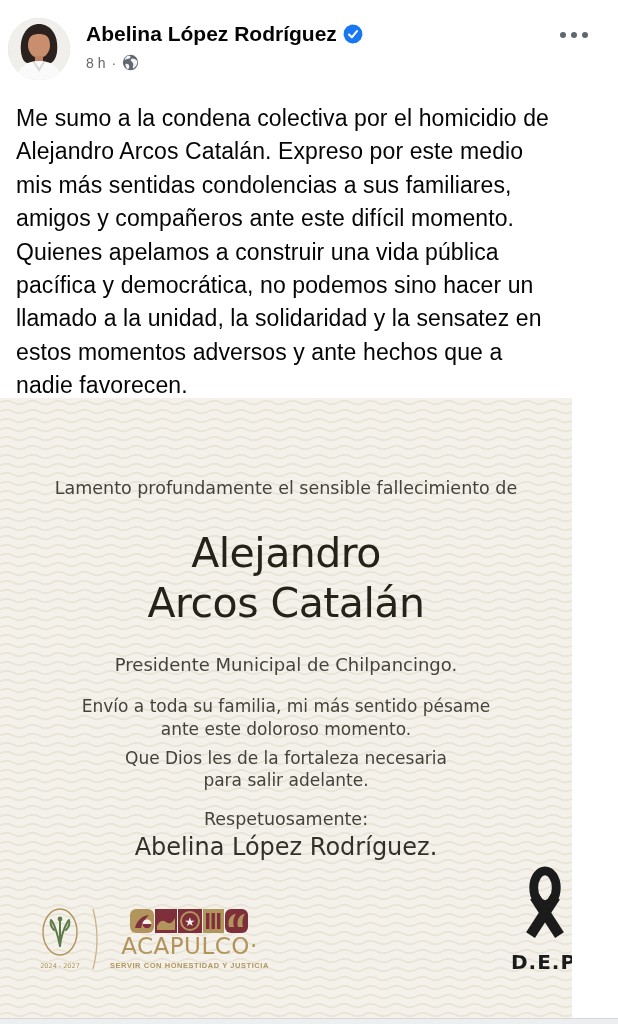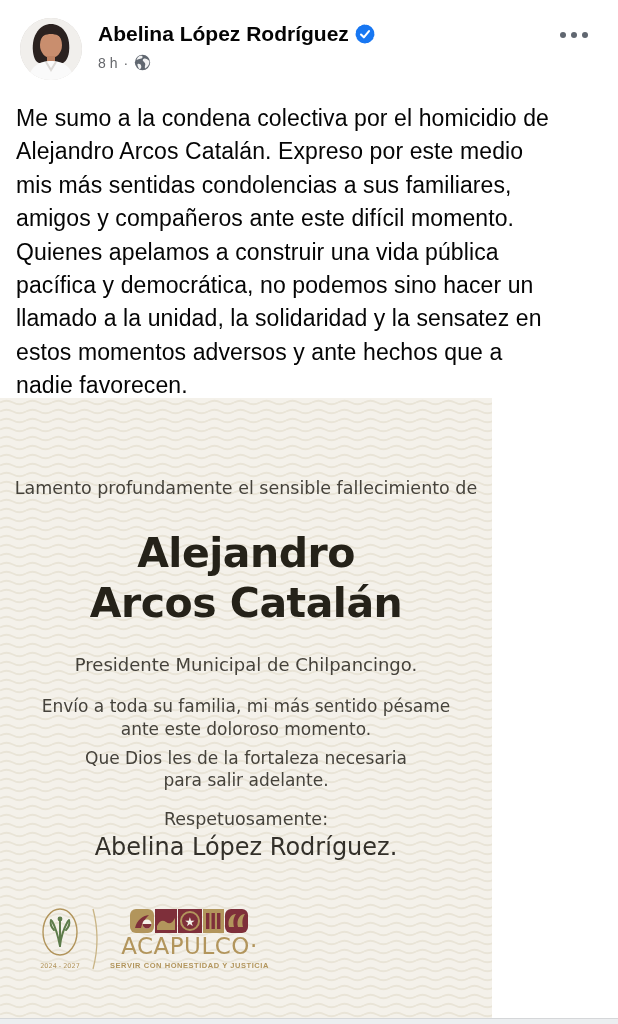--- a/index.html
+++ b/index.html
@@ -5,21 +5,21 @@
   html,body{margin:0;padding:0;}
   body{
     width:618px;height:1024px;position:relative;overflow:hidden;
     background:#ffffff;
     font-family:"Liberation Sans","DejaVu Sans",sans-serif;
     -webkit-font-smoothing:antialiased;
   }
   .page{position:absolute;inset:0;}
 
   
-  .post-header{position:absolute;top:16px;left:20px;right:16px;height:66px;}
+  .post-header{position:absolute;top:16px;left:8px;right:16px;height:66px;}
   .avatar{
     position:absolute;left:0;top:2px;width:62px;height:62px;border-radius:50%;
     overflow:hidden;box-shadow:0 0 0 1px rgba(0,0,0,.08) inset;background:#efece8;
     cursor:pointer;
   }
   .author-line{position:absolute;left:78px;top:6px;display:flex;align-items:center;gap:6px;}
   .author-name{font-size:21px;font-weight:700;color:#050505;line-height:1.1;cursor:pointer;}
   .badge{display:inline-block;width:20px;height:20px;}
   .meta-line{position:absolute;left:78px;top:38px;display:flex;align-items:center;gap:6px;
     font-size:14px;color:#65676b;}
@@ -28,31 +28,31 @@
 
   
   .post-text{
     position:absolute;left:16px;top:102px;width:586px;
     font-size:23px;line-height:33.4px;color:#050505;
     white-space:pre-line;letter-spacing:.1px;
   }
 
   
   .memorial-card{
-    position:absolute;left:0;top:398px;width:492px;height:620px;overflow:hidden;
+    position:absolute;left:0;top:398px;width:572px;height:620px;overflow:hidden;
     background:#f4f1ea;cursor:pointer;
   }
   .texture{position:absolute;inset:0;z-index:0;}
   .card-inner{
     position:relative;z-index:1;text-align:center;padding-top:80px;
     font-family:"DejaVu Sans","Liberation Sans",sans-serif;color:#45423b;
   }
   .card-intro{font-size:17.5px;color:#45423b;white-space:pre-line;}
   .card-name{
-    margin:30px 0 8px 0;font-size:41px;line-height:1.22;font-weight:700;
+    margin:30px 0 8px 0;font-size:41px;line-height:1.22;font-weight:400;
     color:#252219;letter-spacing:-.5px;white-space:pre-line;
   }
   .card-role{margin-top:26px;font-size:18px;white-space:pre-line;}
   .card-p{margin-top:20px;font-size:17px;line-height:1.34;white-space:pre-line;}
   .card-p2{margin-top:6px;font-size:17px;line-height:1.34;white-space:pre-line;}
   .card-closing{margin-top:16px;font-size:17.5px;line-height:1.3;}
   .card-signature{font-size:24px;margin-top:2px;color:#33302a;}
 
   
   .card-footer-left{

